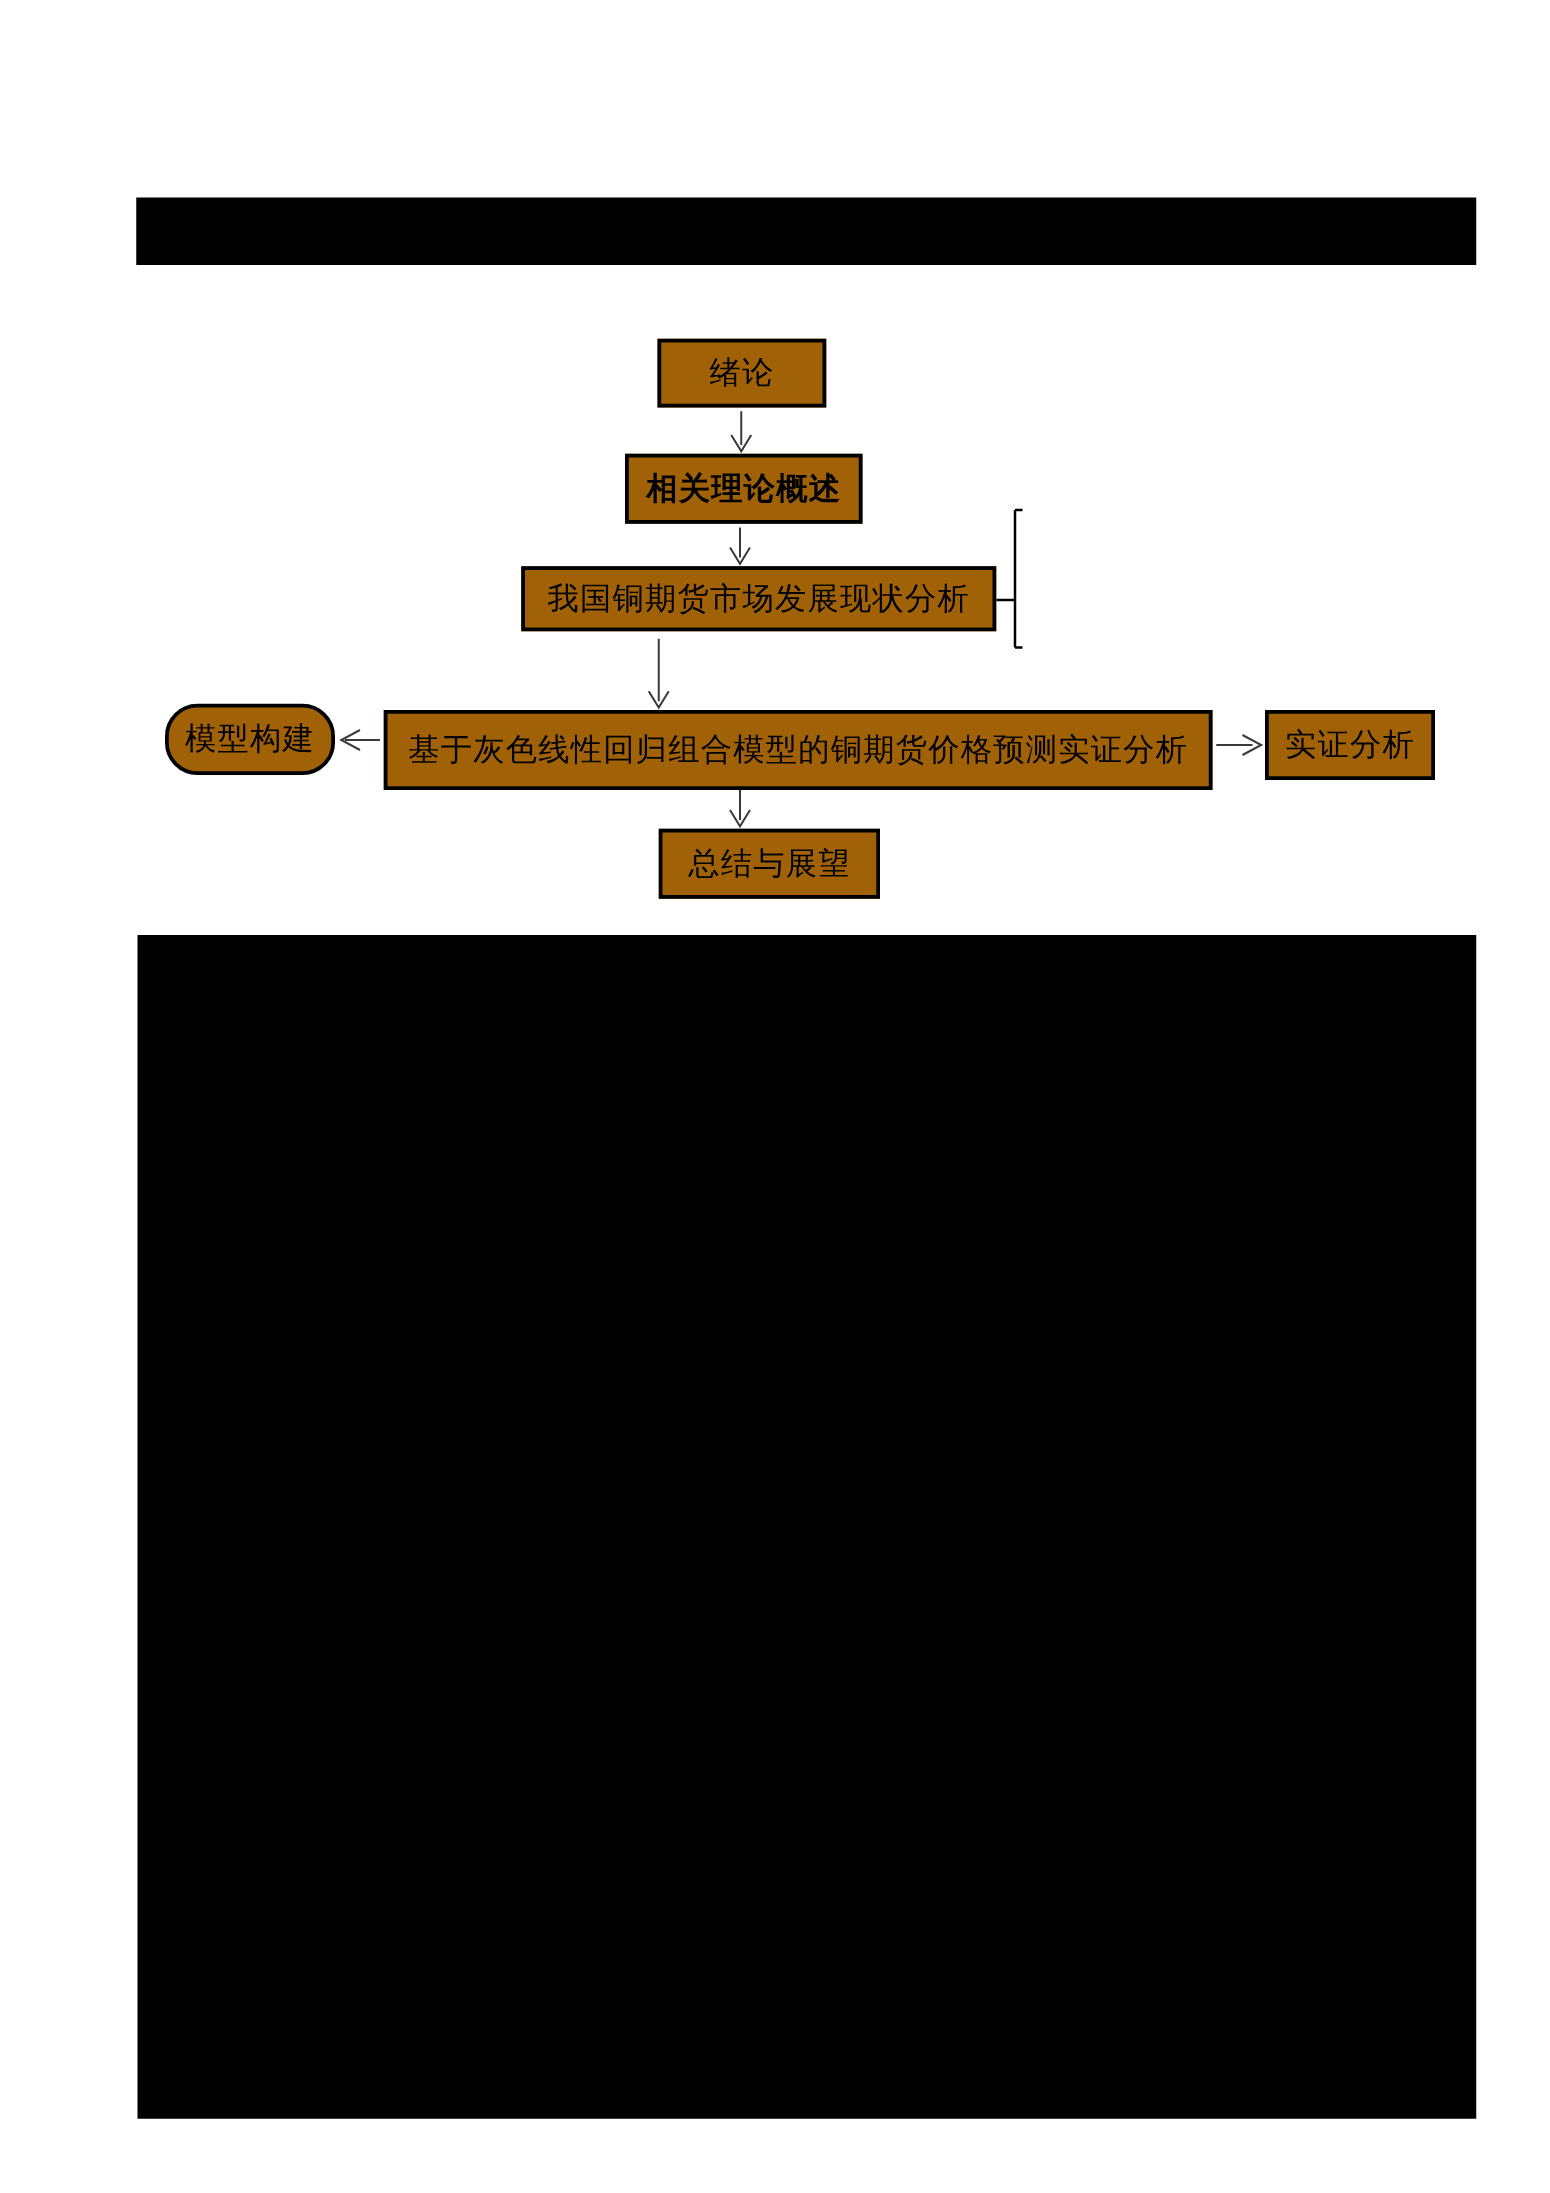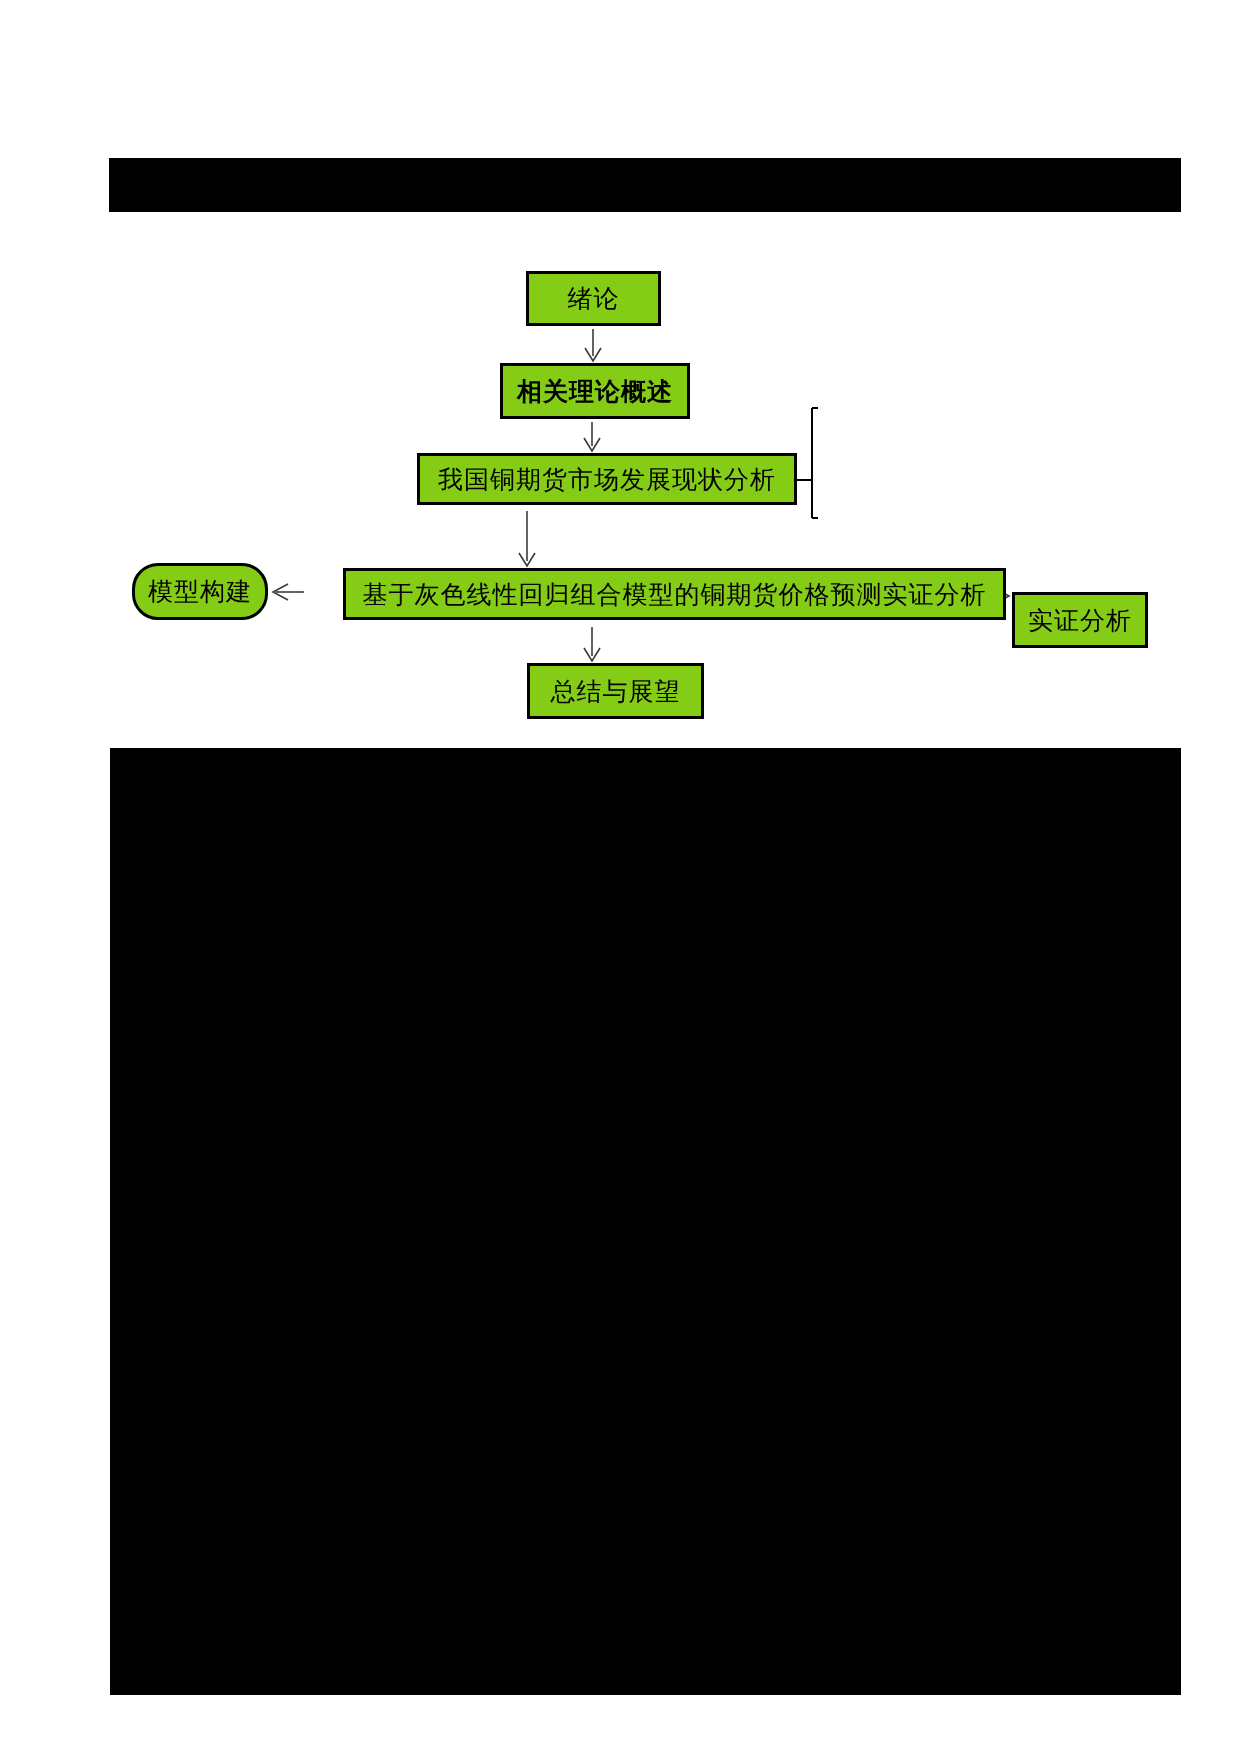--- a/index.html
+++ b/index.html
@@ -36,21 +36,21 @@
     left: 0;
     top: 0;
     width: 1240px;
     height: 1754px;
     pointer-events: none;
   }
   .node {
     position: absolute;
     box-sizing: border-box;
     border: 3px solid #000000;
-    background: #84cc16;
+    background: #a16207;
     display: flex;
     align-items: center;
     justify-content: center;
     font-size: 25px;
     line-height: 1;
     color: #000000;
     letter-spacing: 1px;
     white-space: nowrap;
     text-align: center;
   }
@@ -105,21 +105,21 @@
   <div class="node" style="left:526px; top:271px; width:135px; height:55px;">绪论</div>
 
   <div class="node" style="left:500px; top:363px; width:190px; height:56px;font-weight:bold;">相关理论概述</div>
 
   <div class="node" style="left:417px; top:453px; width:380px; height:52px;text-align:center;">我国铜期货市场发展现状分析</div>
 
 
 
   <div class="node" style="left:132px; top:563px; width:136px; height:57px;border-radius:26px;">模型构建</div>
 
-  <div class="node" style="left:307px; top:568px; width:663px; height:52px;margin-left:36px;">基于灰色线性回归组合模型的铜期货价格预测实证分析</div>
+  <div class="node" style="left:307px; top:568px; width:663px; height:64px;">基于灰色线性回归组合模型的铜期货价格预测实证分析</div>
 
-  <div class="node" style="left:1012px; top:592px; width:136px; height:56px;">实证分析</div>
+  <div class="node" style="left:1012px; top:568px; width:136px; height:56px;">实证分析</div>
 
   <div class="node" style="left:507px; top:663px; width:177px; height:56px;margin-left:20px;">总结与展望</div>
 
   <div class="redaction bottom-block"></div>
 
 </div>
 
 </body></html>

